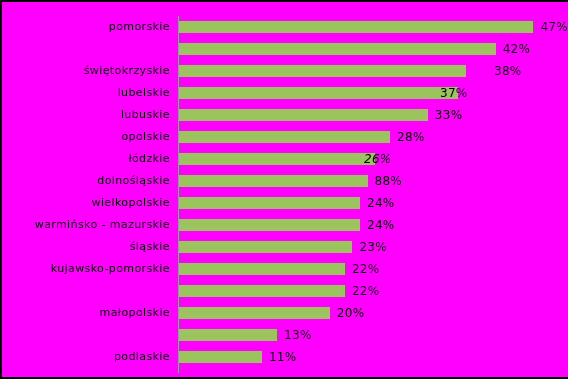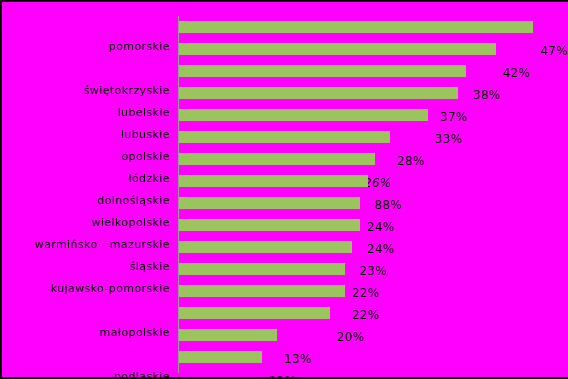--- a/index.html
+++ b/index.html
@@ -51,21 +51,20 @@
     position: absolute;
     right: 400px;           
     top: 50%;
     transform: translateY(-50%);
     white-space: nowrap;
     font-size: 11px;
     line-height: 12px;
     color: #000000;
     text-align: right;
     letter-spacing: 0.4px;
-    margin-top: 20px;
   }
 
   .bar-track {
     position: absolute;
     left: 177px;
     top: 50%;
     transform: translateY(-50%);
     height: 12px;
   }
 
@@ -77,21 +76,20 @@
 
   .bar-value {
     position: absolute;
     top: 50%;
     transform: translateY(-50%);
     white-space: nowrap;
     font-size: 12px;
     line-height: 13px;
     color: #000000;
     letter-spacing: 0.3px;
-    margin-top: 24px;
   }
 </style>
 </head>
 <body>
 
 <div id="chart-root" style="background: rgb(255, 0, 255);">
   <div id="plot-area">
     <div id="category-axis-line" style="height: 357px; background: rgb(154, 154, 154);"></div>
     <div id="bars-container">
         <div class="bar-row" style="top: 14px;">
@@ -105,21 +103,21 @@
           <div class="bar-track" style="left: 177px; width: 316.68px;">
             <div class="bar-fill" style="width: 100%; background: rgb(155, 196, 94);"></div>
           </div>
           <div class="bar-value" style="left: 500.68px;">42%</div>
         </div>
         <div class="bar-row" style="top: 58px;">
           <div class="cat-label">świętokrzyskie</div>
           <div class="bar-track" style="left: 177px; width: 286.52px;">
             <div class="bar-fill" style="width: 100%; background: rgb(155, 196, 94);"></div>
           </div>
-          <div class="bar-value" style="left: 471px;">38%</div>
+          <div class="bar-value" style="left: 492px;">38%</div>
         </div>
         <div class="bar-row" style="top: 80px;">
           <div class="cat-label">lubelskie</div>
           <div class="bar-track" style="left: 177px; width: 278.98px;">
             <div class="bar-fill" style="width: 100%; background: rgb(155, 196, 94);"></div>
           </div>
           <div class="bar-value" style="left: 438px;">37%</div>
         </div>
         <div class="bar-row" style="top: 102px;">
           <div class="cat-label">lubuskie</div>

